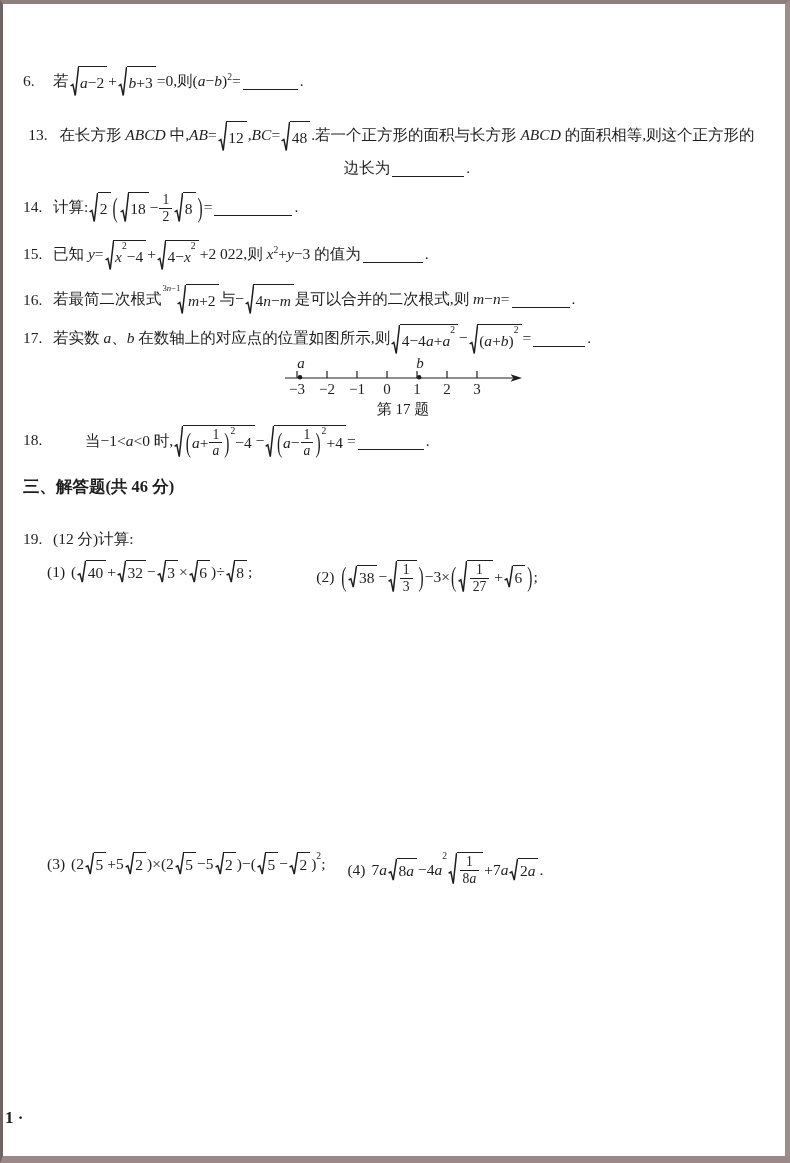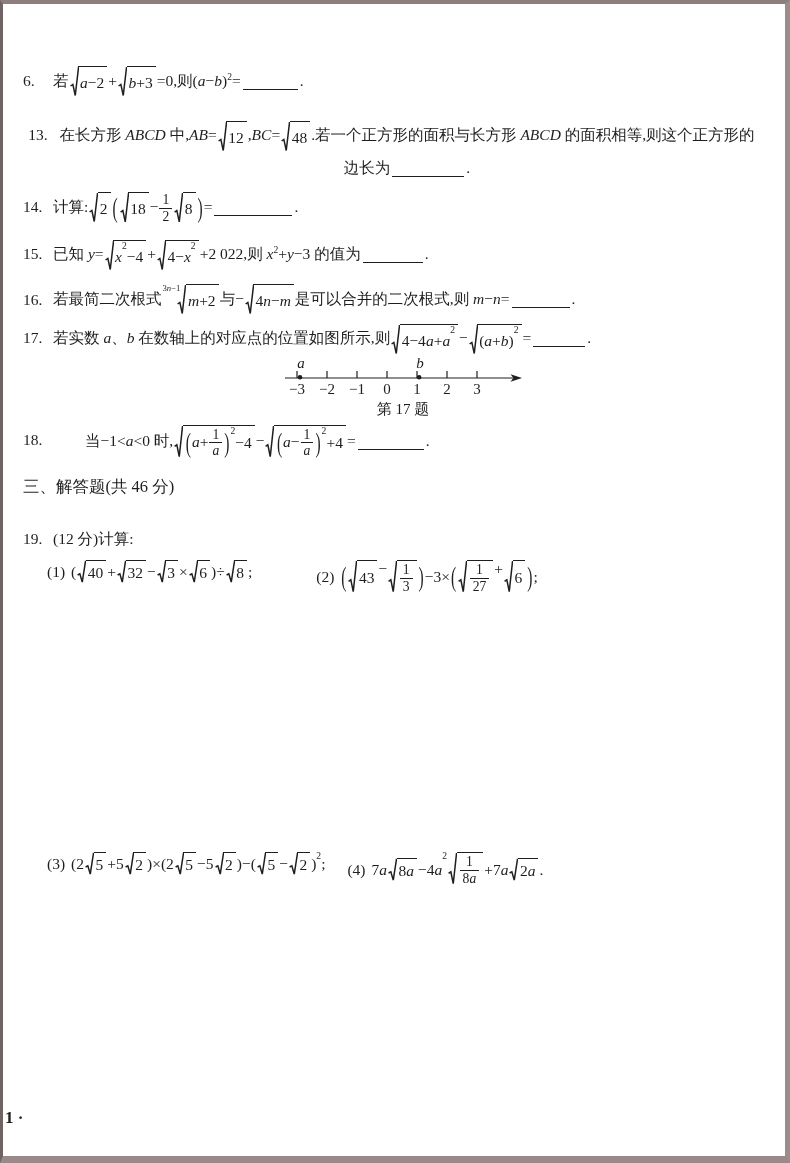--- a/index.html
+++ b/index.html
@@ -26,23 +26,23 @@
   .sq .tail{flex:0 0 9px;width:9px;min-height:1.12em;align-self:stretch;display:block;}
   .sq .rad{display:inline-flex;align-items:center;border-top:1.5px solid currentColor;padding:1px 3px 0 2px;margin-left:-0.5px;}
   .sq .idx{font-size:0.56em;align-self:flex-start;transform:translateY(-38%);margin-right:-3px;white-space:nowrap;}
   
   .fr{display:inline-flex;flex-direction:column;align-items:center;vertical-align:middle;font-size:0.88em;line-height:1.15;margin:0 1px;}
   .fr .fn{padding:0 3px;}
   .fr .fd{border-top:1.3px solid currentColor;padding:0 3px;}
   
   .par{display:inline-flex;align-items:center;vertical-align:middle;}
   .par>.pl,.par>.pr{transform:scaleY(1.75);padding:0 1px;}
-  .pin{display:inline-flex;}
+  .pin{display:inline-flex;align-items:center;}
   .rad sup,.pin sup,.ptoks sup{align-self:flex-start;margin-top:-1px;}
-  .section{font-weight:normal;font-size:16.5px;line-height:26px;}
+  .section{font-weight:bold;font-size:16.5px;line-height:26px;}
   .parts-row{display:flex;align-items:flex-start;padding-left:24px;}
   .part{display:flex;align-items:center;}
   .plabel{margin-right:6px;}
   .ptoks{display:inline-flex;align-items:center;}
   .figure{margin-left:258px;width:244px;text-align:center;}
   .figure .caption{font-size:15px;margin-top:-3px;line-height:20px;}
   .footer{position:absolute;left:2px;bottom:28px;font-weight:bold;font-size:17px;}
   
   #q12{margin-top:0;}
   #q13{margin-top:22px;text-align:center;}
@@ -337,21 +337,21 @@
         <span class="plabel">(2)</span>
         <span class="ptoks">
           <span class="par">
             <span class="pl">(</span>
             <span class="pin">
               <span class="sq">
                 <svg viewBox="0 0 12 32" preserveAspectRatio="none" class="tail">
                   <path d="M0.8 20 L3.8 18.4 L7 29.5 L11.4 1" fill="none" stroke="currentColor" stroke-width="1.5" vector-effect="non-scaling-stroke"></path>
                 </svg>
                 <span class="rad">
-                  <span class="tx">43</span>
+                  <span class="tx">38</span>
                 </span>
               </span>
               <span class="tx">−</span>
               <span class="sq">
                 <svg viewBox="0 0 12 32" preserveAspectRatio="none" class="tail">
                   <path d="M0.8 20 L3.8 18.4 L7 29.5 L11.4 1" fill="none" stroke="currentColor" stroke-width="1.5" vector-effect="non-scaling-stroke"></path>
                 </svg>
                 <span class="rad">
                   <span class="fr">
                     <span class="fn"><span class="tx">1</span></span>

